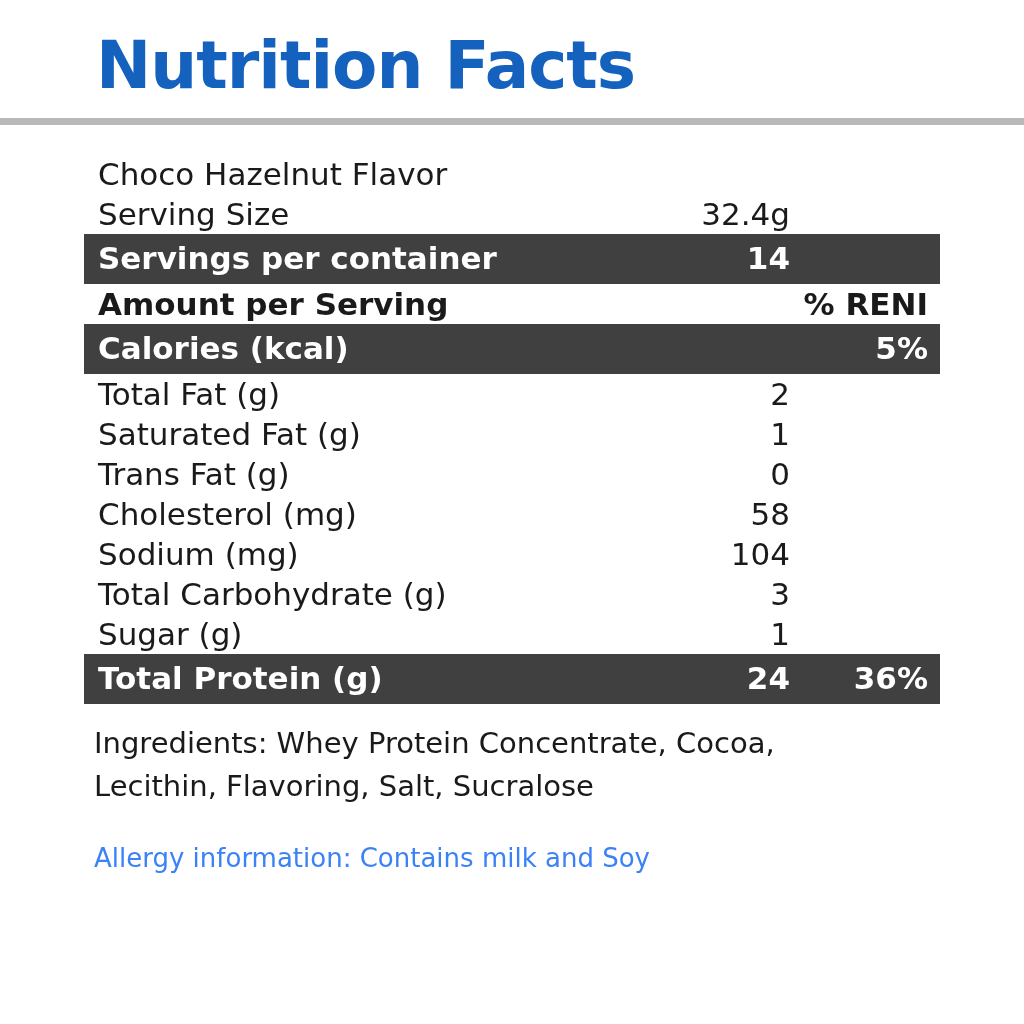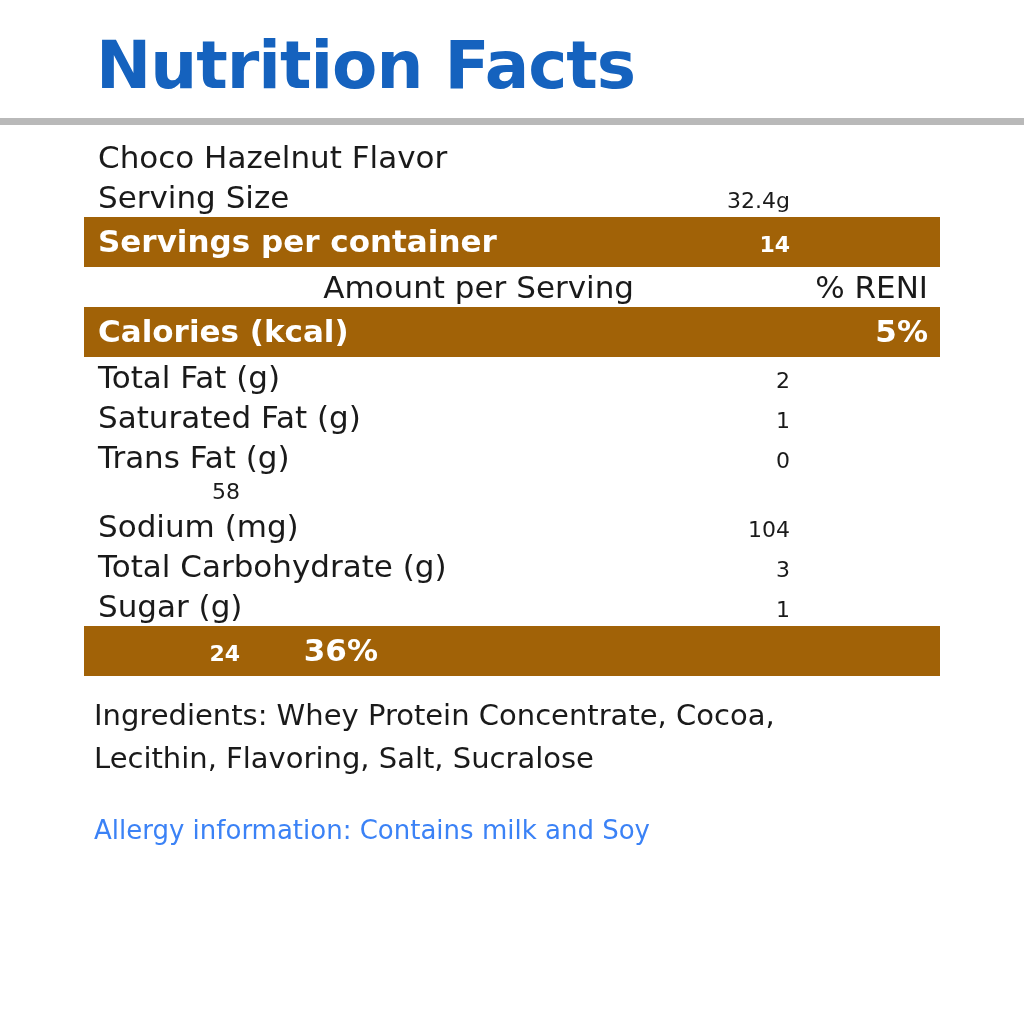--- a/index.html
+++ b/index.html
@@ -29,68 +29,68 @@
   }
   .title-rule {
     margin-top: 14px;
     height: 7px;
     background: #b9b9b9;
     width: 1024px;
   }
   .table {
     width: 856px;
     margin: 0 0 0 84px;
-    padding-top: 12px;
+    padding-top: 29px;
   }
   .row {
     display: flex;
     align-items: baseline;
     width: 100%;
     padding: 2px 0;
   }
   .row .label {
     flex: 1 1 auto;
     font-size: 31px;
     color: #1a1a1a;
     white-space: nowrap;
   }
   .row .value {
     width: 170px;
     text-align: right;
-    font-size: 22px;
+    font-size: 31px;
     color: #1a1a1a;
   }
   .row .pct {
     width: 150px;
     text-align: right;
     font-size: 31px;
     color: #1a1a1a;
   }
   
   .row.blue {
-    background: #a16207;
+    background: #404040;
     padding: 6px 0 8px 0;
   }
   .row.blue .label,
   .row.blue .value,
   .row.blue .pct {
     color: #ffffff;
     font-weight: bold;
   }
   .row.blue .label { padding-left: 14px; }
   .row.blue .pct { padding-right: 12px; }
   .row.blue .value { width: 156px; }
 
   .row.plain .label { padding-left: 14px; }
   .row.plain .value { width: 156px; }
   .row.plain .pct { padding-right: 12px; }
 
   .row.bold .label,
   .row.bold .value,
-  .row.bold .pct { font-weight: normal; text-align: right; }
+  .row.bold .pct { font-weight: bold; }
 
   .indent-1 .label { padding-left: 14px; }
   .indent-2 .label { padding-left: 150px; }
 
   .footnotes {
     margin: 18px 0 0 94px;
     width: 860px;
   }
   .ingredients {
     font-size: 29px;
@@ -155,20 +155,21 @@
       <div class="pct"></div>
     </div>
 
     <div class="row plain indent-2">
       <div class="label">Trans Fat (g)</div>
       <div class="value">0</div>
       <div class="pct"></div>
     </div>
 
     <div class="row plain indent-1">
+      <div class="label">Cholesterol (mg)</div>
       <div class="value">58</div>
       <div class="pct"></div>
     </div>
 
     <div class="row plain indent-1">
       <div class="label">Sodium (mg)</div>
       <div class="value">104</div>
       <div class="pct"></div>
     </div>
 
@@ -178,20 +179,21 @@
       <div class="pct"></div>
     </div>
 
     <div class="row plain indent-2">
       <div class="label">Sugar (g)</div>
       <div class="value">1</div>
       <div class="pct"></div>
     </div>
 
     <div class="row blue">
+      <div class="label">Total Protein (g)</div>
       <div class="value">24</div>
       <div class="pct">36%</div>
     </div>
 
   </div>
 
   <div class="footnotes">
     <div class="ingredients">Ingredients: Whey Protein Concentrate, Cocoa, Lecithin, Flavoring, Salt, Sucralose</div>
     <div class="allergy">Allergy information: Contains milk and Soy</div>
   </div>

